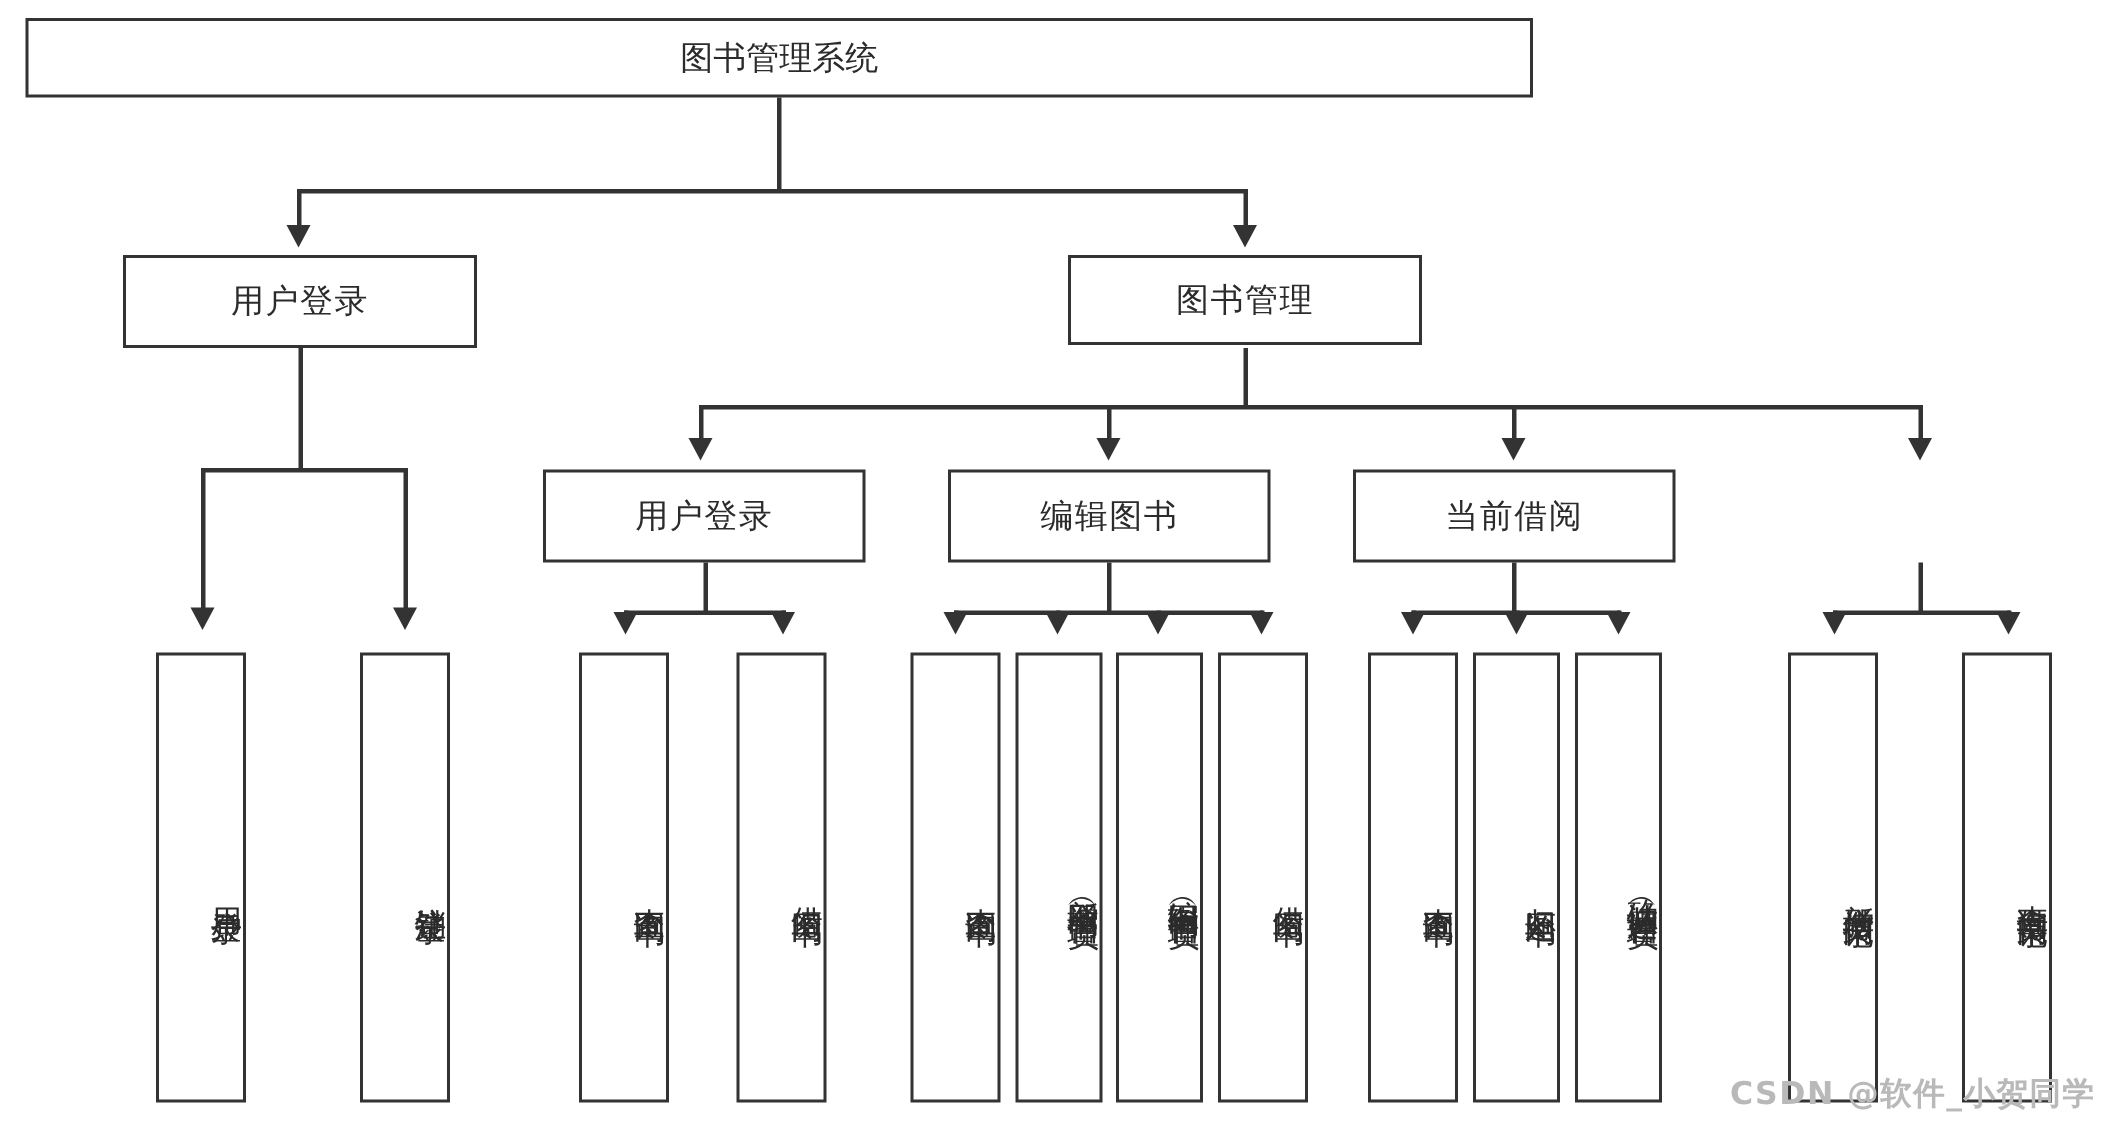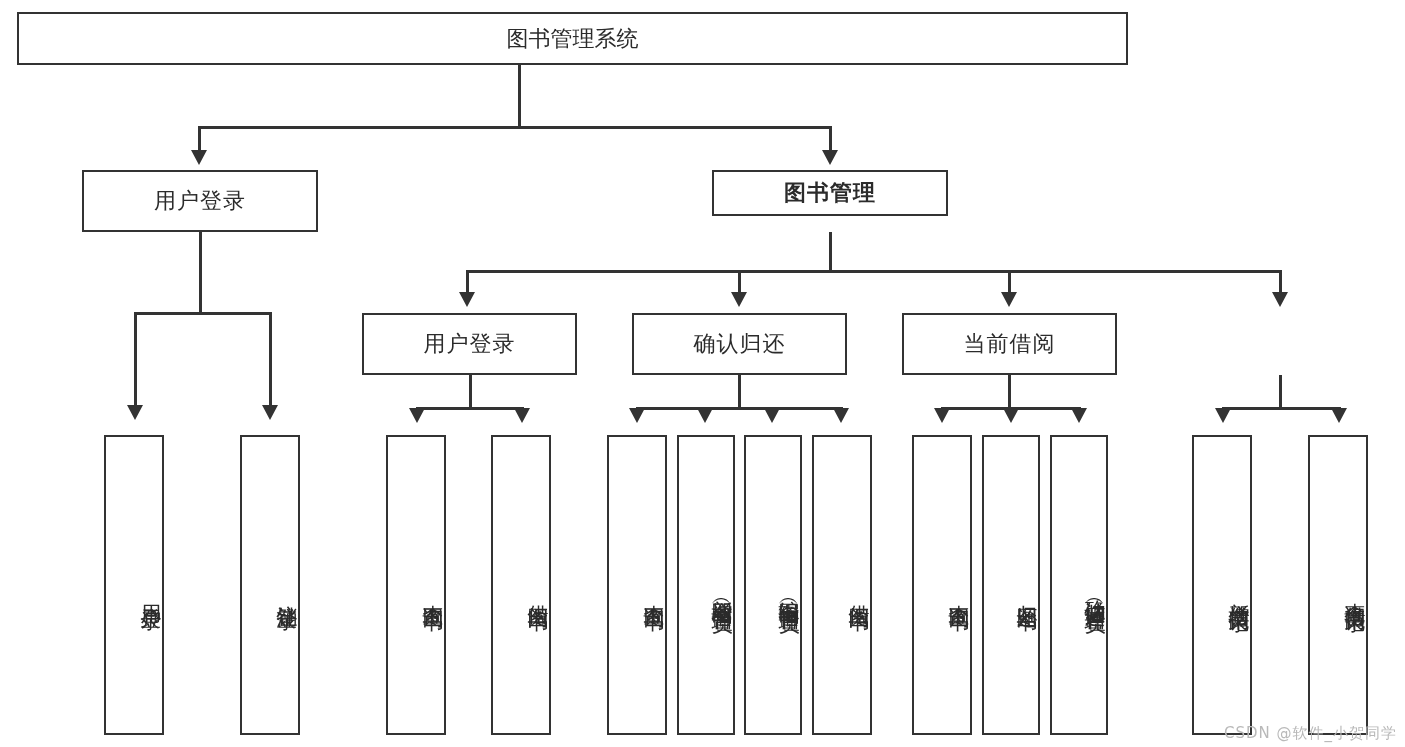--- a/index.html
+++ b/index.html
@@ -70,51 +70,52 @@
     border-left:8px solid transparent;
     border-right:8px solid transparent;
     border-top:15px solid #333333;
   }
 
   
   #watermark{
     position:absolute;
     right:8px;
     bottom:4px;
-    font-size:15px;
+    font-size:21px;
     color:#b9b9b9;
     letter-spacing:1px;
     white-space:nowrap;
     user-select:none;
+    font-weight:bold;
   }
 </style>
 </head>
 <body>
 
 <div id="stage">
 
-  <div class="node root" style="left:17px;top:12px;width:1111px;height:53px;">
+  <div class="node root" style="left:17px;top:12px;width:1005px;height:53px;">
     <span class="lbl">图书管理系统</span>
   </div>
 
   <div class="vline" style="left:518px;top:65px;height:63px;"></div>
 
   <div class="hline" style="left:198px;top:126px;width:633px;"></div>
 
   <div class="vline" style="left:198px;top:126px;height:26px;"></div>
   <div class="arrow" style="left:191px;top:150px;"></div>
 
   <div class="vline" style="left:829px;top:126px;height:26px;"></div>
   <div class="arrow" style="left:822px;top:150px;"></div>
 
   <div class="node h-node" style="left:82px;top:170px;width:236px;height:62px;">
     <span class="lbl">用户登录</span>
   </div>
 
-  <div class="node h-node" style="left:712px;top:170px;width:236px;height:46px;font-weight:bold;">
+  <div class="node h-node" style="left:712px;top:170px;width:236px;height:60px;">
     <span class="lbl">图书管理</span>
   </div>
 
   <div class="vline" style="left:199px;top:232px;height:82px;"></div>
   <div class="hline" style="left:134px;top:312px;width:137px;"></div>
   <div class="vline" style="left:134px;top:312px;height:95px;"></div>
   <div class="arrow" style="left:127px;top:405px;"></div>
   <div class="vline" style="left:269px;top:312px;height:95px;"></div>
   <div class="arrow" style="left:262px;top:405px;"></div>
 
@@ -130,21 +131,21 @@
   <div class="vline" style="left:1008px;top:270px;height:25px;"></div>
   <div class="arrow" style="left:1001px;top:292px;"></div>
 
   <div class="vline" style="left:1279px;top:270px;height:25px;"></div>
   <div class="arrow" style="left:1272px;top:292px;"></div>
 
   <div class="node h-node" style="left:362px;top:313px;width:215px;height:62px;">
     <span class="lbl">用户登录</span>
   </div>
   <div class="node h-node" style="left:632px;top:313px;width:215px;height:62px;">
-    <span class="lbl">确认归还</span>
+    <span class="lbl">编辑图书</span>
   </div>
   <div class="node h-node" style="left:902px;top:313px;width:215px;height:62px;">
     <span class="lbl">当前借阅</span>
   </div>
 
   <div class="vline" style="left:469px;top:375px;height:34px;"></div>
   <div class="hline" style="left:416px;top:407px;width:108px;"></div>
   <div class="vline" style="left:416px;top:407px;height:10px;"></div>
   <div class="arrow" style="left:409px;top:408px;"></div>
   <div class="vline" style="left:521px;top:407px;height:10px;"></div>

